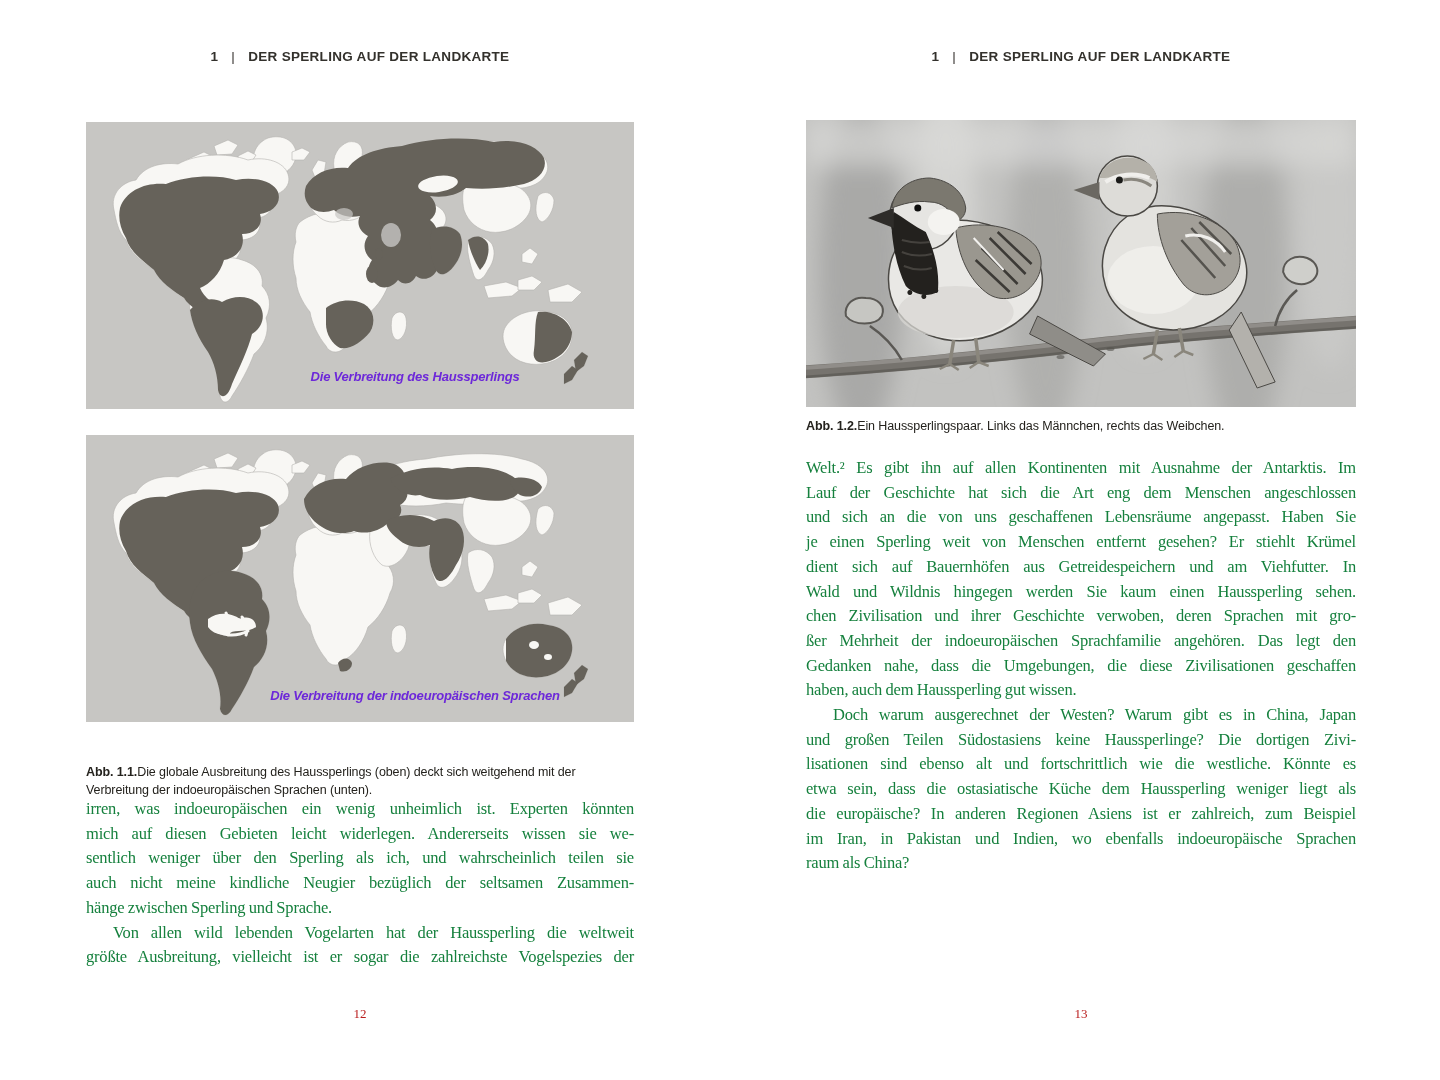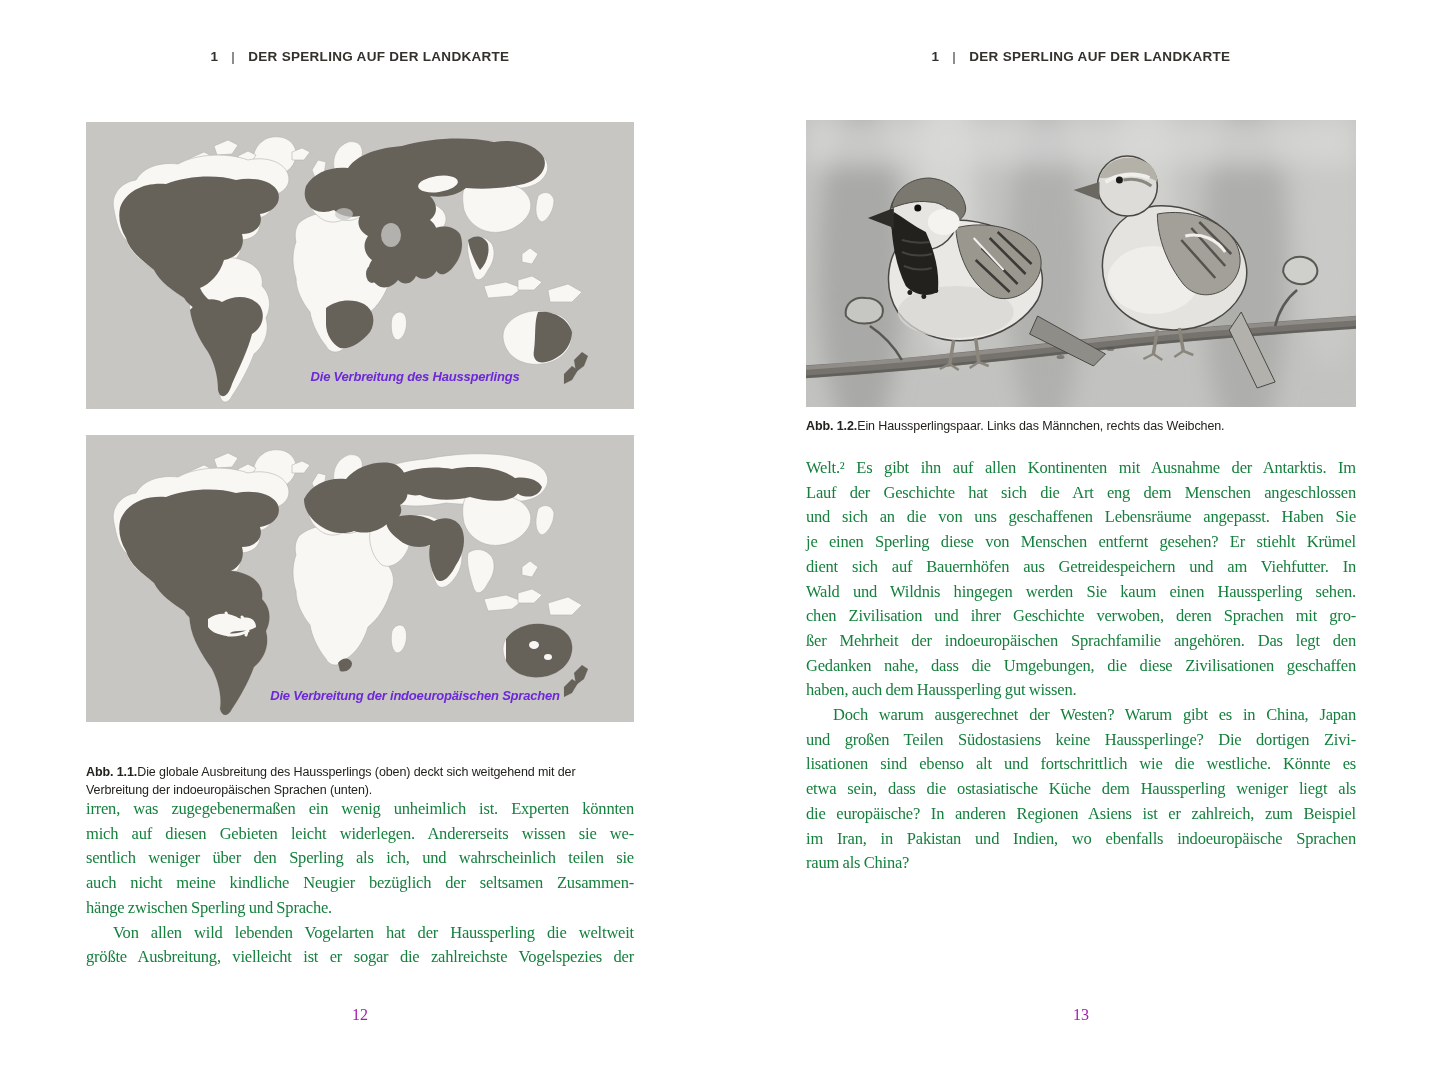--- a/index.html
+++ b/index.html
@@ -48,21 +48,21 @@
     position:absolute; font-size:16.5px; line-height:24.7px;
     letter-spacing:-0.2px; word-spacing:-0.5px; color:#15803d;
   }
   #body-left  { left:86px;  top:797px; width:548px; }
   #body-right { left:806px; top:456px; width:550px; }
   .line { text-align:justify; text-align-last:justify; }
   .line.last { text-align-last:left; }
   .line.indent { text-indent:27px; }
 
   .pagenum {
-    position:absolute; top:1006px; text-align:center; font-size:16px; color:#a21caf;
+    position:absolute; top:1006px; text-align:center; font-size:13px; color:#b91c1c;
   }
   #pn-left  { left:86px;  width:548px; }
   #pn-right { left:806px; width:550px; }
 </style>
 </head>
 <body>
 
 <div class="spread">
 
   <div class="page-header left">
@@ -180,21 +180,21 @@
       </g>
     </svg>
     <div class="map-caption">Die Verbreitung der indoeuropäischen Sprachen</div>
   </div>
 
   <div class="fig-caption" id="cap11">
     <span class="cap-label">Abb. 1.1.</span><span>Die globale Ausbreitung des Haussperlings (oben) deckt sich weitgehend mit der Verbreitung der indoeuropäischen Sprachen (unten).</span>
   </div>
 
   <div class="body-block" id="body-left">
-    <div class="line">irren, was zugegebenermaßen ein wenig unheimlich ist. Experten könnten</div>
+    <div class="line">irren, was indoeuropäischen ein wenig unheimlich ist. Experten könnten</div>
     <div class="line">mich auf diesen Gebieten leicht widerlegen. Andererseits wissen sie we-</div>
     <div class="line">sentlich weniger über den Sperling als ich, und wahrscheinlich teilen sie</div>
     <div class="line">auch nicht meine kindliche Neugier bezüglich der seltsamen Zusammen-</div>
     <div class="line last">hänge zwischen Sperling und Sprache.</div>
     <div class="line indent">Von allen wild lebenden Vogelarten hat der Haussperling die weltweit</div>
     <div class="line">größte Ausbreitung, vielleicht ist er sogar die zahlreichste Vogelspezies der</div>
   </div>
 
   <div class="pagenum" id="pn-left">12</div>
 
@@ -267,21 +267,21 @@
   </div>
 
   <div class="fig-caption" id="cap12">
     <span class="cap-label">Abb. 1.2.</span><span>Ein Haussperlingspaar. Links das Männchen, rechts das Weibchen.</span>
   </div>
 
   <div class="body-block" id="body-right">
     <div class="line">Welt.² Es gibt ihn auf allen Kontinenten mit Ausnahme der Antarktis. Im</div>
     <div class="line">Lauf der Geschichte hat sich die Art eng dem Menschen angeschlossen</div>
     <div class="line">und sich an die von uns geschaffenen Lebensräume angepasst. Haben Sie</div>
-    <div class="line">je einen Sperling diese von Menschen entfernt gesehen? Er stiehlt Krümel</div>
+    <div class="line">je einen Sperling weit von Menschen entfernt gesehen? Er stiehlt Krümel</div>
     <div class="line">dient sich auf Bauernhöfen aus Getreidespeichern und am Viehfutter. In</div>
     <div class="line">Wald und Wildnis hingegen werden Sie kaum einen Haussperling sehen.</div>
     <div class="line">chen Zivilisation und ihrer Geschichte verwoben, deren Sprachen mit gro-</div>
     <div class="line">ßer Mehrheit der indoeuropäischen Sprachfamilie angehören. Das legt den</div>
     <div class="line">Gedanken nahe, dass die Umgebungen, die diese Zivilisationen geschaffen</div>
     <div class="line last">haben, auch dem Haussperling gut wissen.</div>
     <div class="line indent">Doch warum ausgerechnet der Westen? Warum gibt es in China, Japan</div>
     <div class="line">und großen Teilen Südostasiens keine Haussperlinge? Die dortigen Zivi-</div>
     <div class="line">lisationen sind ebenso alt und fortschrittlich wie die westliche. Könnte es</div>
     <div class="line">etwa sein, dass die ostasiatische Küche dem Haussperling weniger liegt als</div>

